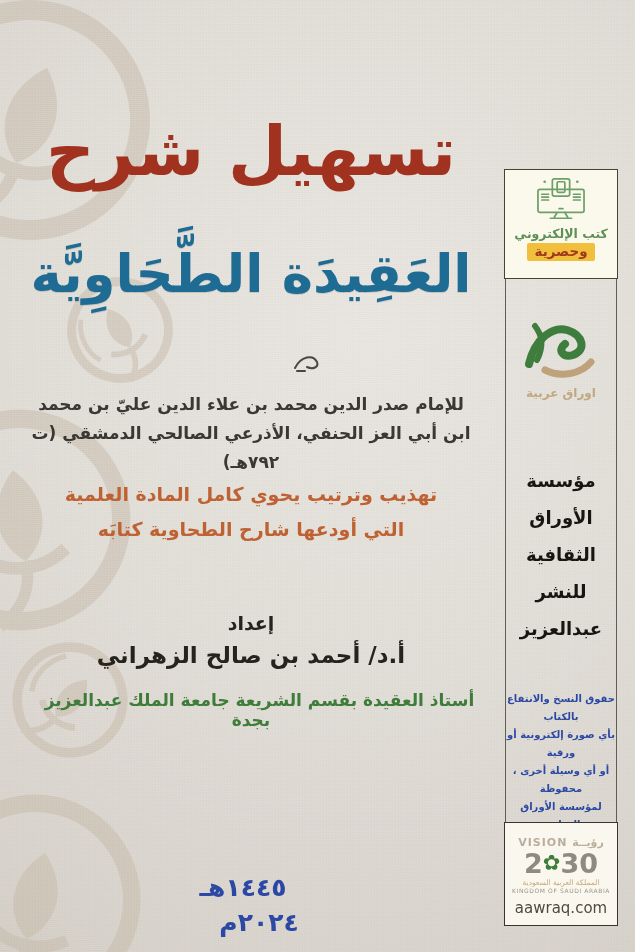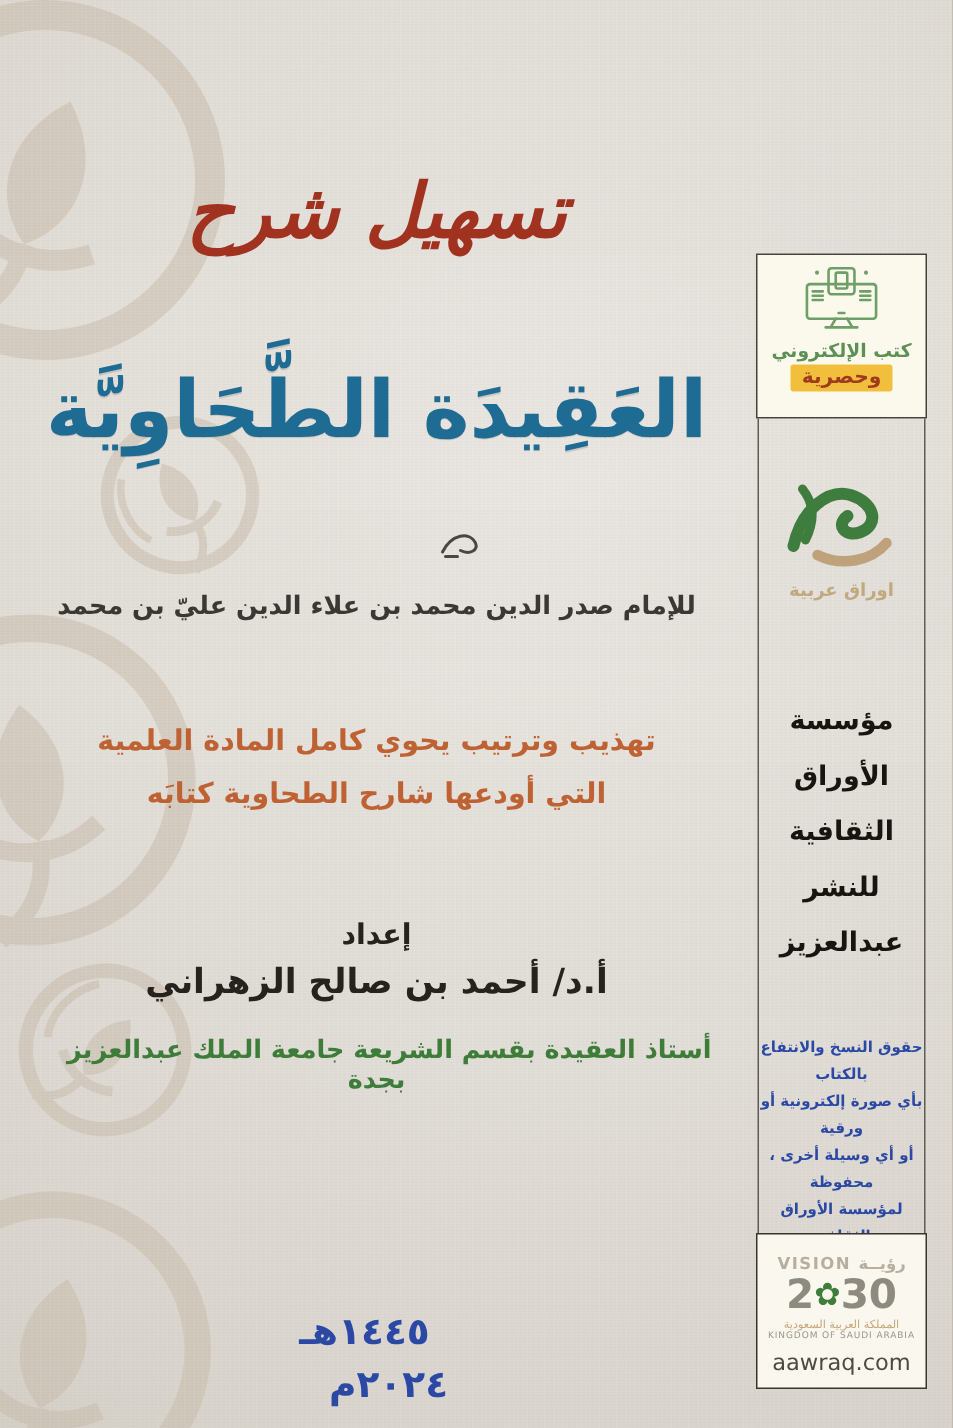--- a/index.html
+++ b/index.html
@@ -12,21 +12,21 @@
   }
   .grain {
     position:absolute; inset:0; pointer-events:none; opacity:.5;
     background-image:
       repeating-linear-gradient(0deg, rgba(255,255,255,.05) 0 1px, rgba(90,80,70,.03) 1px 2px),
       repeating-linear-gradient(90deg, rgba(255,255,255,.04) 0 1px, rgba(90,80,70,.025) 1px 3px);
   }
   .ornaments { position:absolute; left:0; top:0; }
 
   .main-col { position:absolute; left:12px; top:0; width:478px; text-align:center; }
-  .series-title { position:absolute; top:112px; width:100%; font-size:50px; font-weight:bold; color:#a23220; letter-spacing:1px;font-style:italic; }
+  .series-title { position:absolute; top:112px; width:100%; font-size:68px; font-weight:bold; color:#a23220; letter-spacing:1px; }
   .main-title { position:absolute; top:236px; width:100%; font-size:53px; font-weight:bold; color:#1e6b94; line-height:1.45; text-shadow:0 1px 0 rgba(0,0,0,.12); }
   .flourish { position:absolute; top:352px; left:292px; opacity:.8; }
   .author { position:absolute; top:390px; width:100%; font-size:17px; font-weight:bold; color:#3b3833; line-height:1.7; }
   .description { position:absolute; top:477px; width:100%; font-size:19px; font-weight:bold; color:#bf6233; line-height:1.85; }
   .prep-label { position:absolute; top:612px; width:100%; font-size:19px; font-weight:bold; color:#26231e; }
   .prep-name { position:absolute; top:642px; width:100%; font-size:23px; font-weight:bold; color:#26231e; }
   .prep-title { position:absolute; top:690px; width:100%; font-size:17px; font-weight:bold; color:#3e7d39; }
   .dates { position:absolute; top:870px; width:100%; font-size:25px; font-weight:bold; color:#2b49a4; line-height:1.4; }
   .dates .hijri { transform:translateX(-8px); }
   .dates .greg  { transform:translateX(8px); }
@@ -86,20 +86,21 @@
     </g>
   </svg>
 
   <div class="grain"></div>
 
   <div class="main-col">
     <div class="series-title">تسهيل شرح</div>
     <div class="main-title">العَقِيدَة الطَّحَاوِيَّة</div>
     <div class="author">
       <div>للإمام صدر الدين محمد بن علاء الدين عليّ بن محمد</div>
+      <div>ابن أبي العز الحنفي، الأذرعي الصالحي الدمشقي (ت ٧٩٢هـ)</div>
     </div>
     <div class="description">
       <div>تهذيب وترتيب يحوي كامل المادة العلمية</div>
       <div>التي أودعها شارح الطحاوية كتابَه</div>
     </div>
     <div class="prep-label">إعداد</div>
     <div class="prep-name">أ.د/ أحمد بن صالح الزهراني</div>
     <div class="prep-title">أستاذ العقيدة بقسم الشريعة جامعة الملك عبدالعزيز بجدة</div>
     <div class="dates">
       <div class="hijri">١٤٤٥هـ</div>

